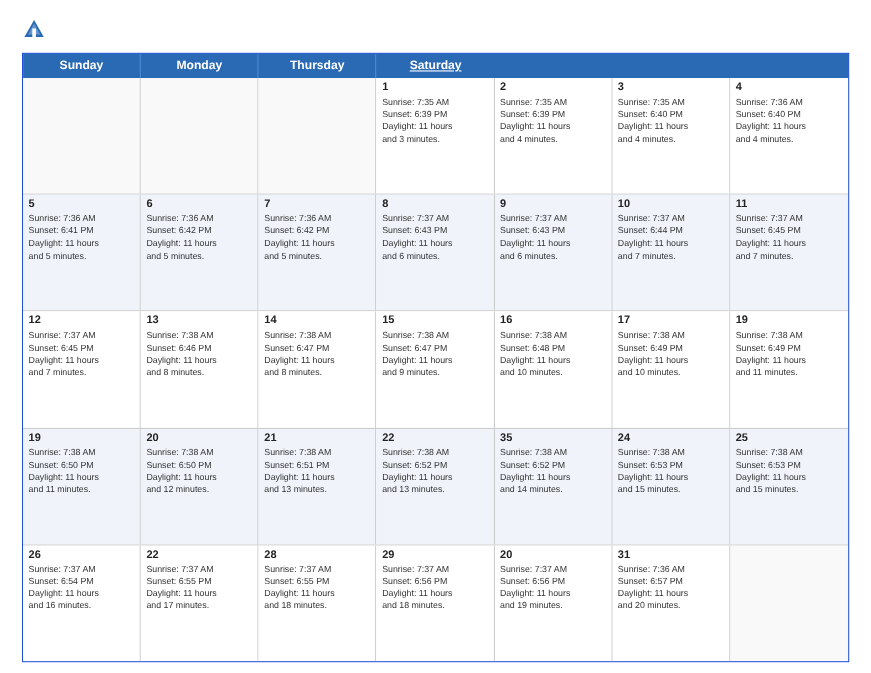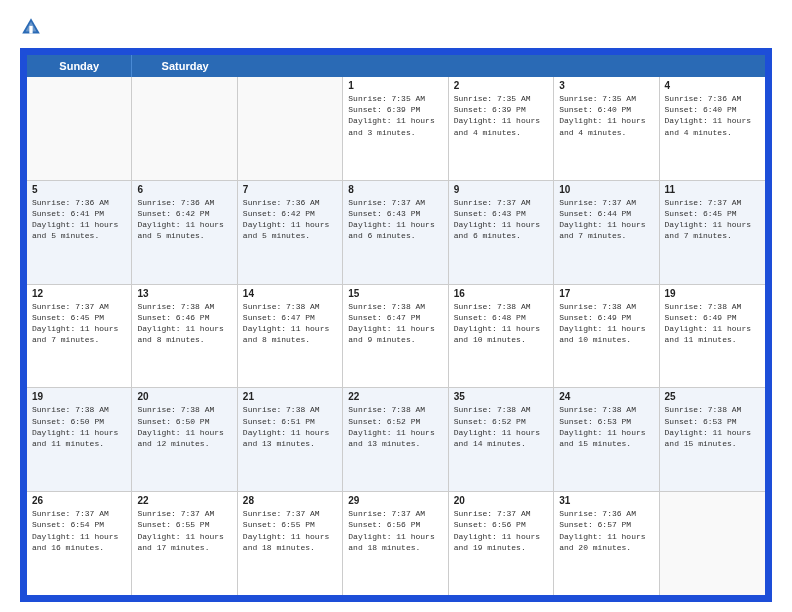--- a/index.html
+++ b/index.html
@@ -52,36 +52,36 @@
       line-height: 1.1;
     }
     .location {
       font-size: 14px;
       color: #555;
     }
     .calendar {
       flex: 1;
       display: flex;
       flex-direction: column;
-      border: 7px solid #1d4ed8;
+      border: 1px solid #1d4ed8;
     }
     .cal-header {
       display: grid;
       grid-template-columns: repeat(7, 1fr);
       background: #2a6ab5;
     }
     .cal-header-cell {
       color: #fff;
       font-size: 11px;
       font-weight: bold;
       padding: 5px 4px;
       text-align: center;
       border-right: 1px solid #4a8ad5;
     }
-    .cal-header-cell:last-child { border-right: none; }
+    .cal-header-cell:last-child { border-right: none; text-decoration: underline; }
     .cal-body {
       display: flex;
       flex-direction: column;
       flex: 1;
     }
     .cal-row {
       display: grid;
       grid-template-columns: repeat(7, 1fr);
       flex: 1;
       border-top: 1px solid #ccc;
@@ -101,21 +101,20 @@
     .day-num {
       font-size: 10px;
       font-weight: bold;
       margin-bottom: 2px;
       color: #222;
     }
     .cell-text {
       font-size: 8px;
       line-height: 1.4;
       color: #333;
-      font-family: Liberation Mono, monospace;
     }
   </style>
 </head>
 <body>
 
 <div class="page">
   <div class="header">
     <div class="logo">
       <svg class="logo-icon" viewBox="0 0 40 40" xmlns="http://www.w3.org/2000/svg">
         <polygon points="20,4 36,32 4,32" fill="#2a6ab5"></polygon>
@@ -128,20 +127,22 @@
     </div>
     <div class="title-block">
       <div class="month-title"></div>
       <div class="location"></div>
     </div>
   </div>
 
   <div class="calendar">
     <div class="cal-header">
     <div class="cal-header-cell">Sunday</div>
+        <div class="cal-header-cell">Monday</div>
+        <div class="cal-header-cell">Thursday</div>
         <div class="cal-header-cell">Saturday</div>
       </div>
     <div class="cal-body">
     <div class="cal-row">
           <div class="cal-cell empty"></div>
           <div class="cal-cell empty"></div>
           <div class="cal-cell empty"></div>
           <div class="cal-cell">
             <div class="day-num">1</div>
             <div class="cell-text" style="white-space: pre-line;">Sunrise: 7:35 AM

